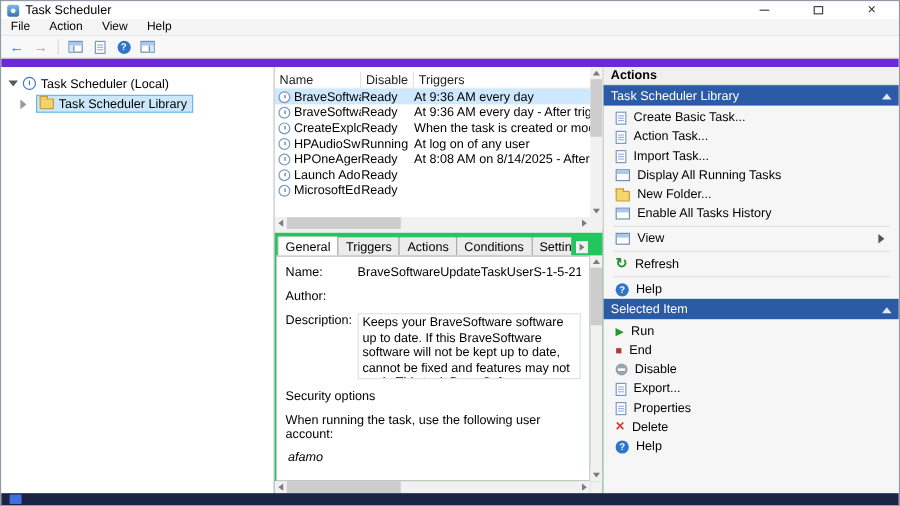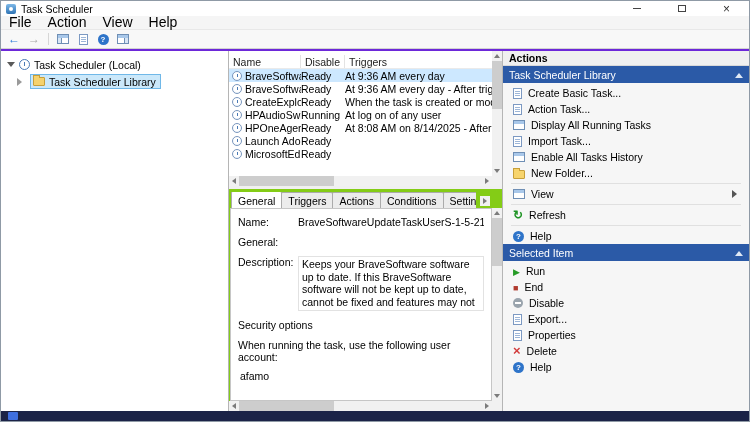--- a/index.html
+++ b/index.html
@@ -16,21 +16,21 @@
               border-radius:50%; background:#fff; }
   .title { font-size:10.5px; }
   .win-controls { margin-left:auto; display:flex; height:15px; }
   .wc { width:45px; display:flex; align-items:center; justify-content:center; }
   .g-min { width:8px; height:1px; background:#444; display:block; }
   .g-max { width:8px; height:7px; border:1px solid #444; display:block; }
   .g-close::before { content:"×"; font-size:12px; line-height:10px; color:#333; }
 
   
   .menubar { height:13px; display:flex; align-items:center; background:#f5f5f5; }
-  .menu-item { padding:0 8px; font-size:14px; line-height:13px; }
+  .menu-item { padding:0 8px; font-size:10px; line-height:13px; }
 
   
   .toolbar { height:20px; background:#f8f8f8; border-top:1px solid #e8e8e8;
              border-bottom:1px solid #d2d2d2; display:flex; align-items:center; padding-left:4px; gap:2px; }
   .tb-btn { width:18px; height:16px; display:flex; align-items:center; justify-content:center; }
   .tb-sep { width:1px; height:12px; background:#d6d6d6; margin:0 3px; }
   .arrow-back::before { content:"←"; color:#2e7cd6; font-weight:bold; font-size:12px; }
   .arrow-fwd::before  { content:"→"; color:#a9a9a9; font-weight:bold; font-size:12px; }
 
   
@@ -62,21 +62,21 @@
   .i-lib::before { content:""; position:absolute; top:-3px; left:-1px; width:5px; height:2px;
                    background:#f5d26e; border:1px solid #c79f3a; border-bottom:none; }
 
   
   .chev-up { width:0; height:0; border:4px solid transparent; border-bottom:5px solid #dfe8f5; margin-top:-3px; }
   .chev-right { width:0; height:0; border:4px solid transparent; border-left:5px solid #555; margin-left:auto; }
   .exp-open { width:0; height:0; border:4px solid transparent; border-top:5px solid #5a5a5a; margin-top:4px; }
   .exp-closed { width:0; height:0; border:4px solid transparent; border-left:5px solid #9a9a9a; }
 
   
-  .main { position:absolute; top:48px; left:0; right:0; bottom:10px; display:flex; border-top:2px solid #6d28d9; }
+  .main { position:absolute; top:48px; left:0; right:0; bottom:10px; display:flex; border-top:7px solid #6d28d9; }
   .left-panel { width:228px; background:#fff; border-right:1px solid #b5b5b5; padding-top:5px; }
   .middle { flex:1; display:flex; flex-direction:column; background:#f0f0f0; min-width:0; }
   .right-panel { width:247px; background:#f6f6f6; border-left:1px solid #b5b5b5; display:flex; flex-direction:column; font-size:10.5px; }
 
   
   .tree-row { height:17px; display:flex; align-items:center; gap:4px; padding-left:6px; font-size:10.5px; }
   .tree-row.child { padding-left:16px; }
   .tree-sel { display:flex; align-items:center; gap:4px; height:15px; padding:0 4px 0 2px;
               background:#cbe8fa; border:1px solid #70b8e8; }
 
@@ -103,36 +103,36 @@
   .sb-btn.down::before  { content:""; border-left:3px solid transparent; border-right:3px solid transparent; border-top:4px solid #7b7b7b; }
   .sb-btn.left::before  { content:""; border-top:3px solid transparent; border-bottom:3px solid transparent; border-right:4px solid #7b7b7b; }
   .sb-btn.right::before { content:""; border-top:3px solid transparent; border-bottom:3px solid transparent; border-left:4px solid #7b7b7b; }
   .vthumb { height:48px; background:#cdcdcd; }
   .hthumb { width:95px; background:#cdcdcd; }
   .sb-fill { flex:1; }
 
   .splitter { height:3px; background:#f0f0f0; }
 
   
-  .details-pane { flex:1; position:relative; background:#84cc16; overflow:hidden; }
+  .details-pane { flex:1; position:relative; background:#22c55e; overflow:hidden; }
   .tabs { position:absolute; top:3px; left:2px; right:26px; height:17px; display:flex; overflow:hidden; }
   .tab { padding:1px 6px 0; height:16px; line-height:14px; font-size:10.5px; background:#ececec;
          border:1px solid #ababab; border-bottom:none; border-radius:2px 2px 0 0; margin-right:-1px; white-space:nowrap; }
   .tab.active { background:#fff; position:relative; z-index:3; height:17px; margin-top:-1px; padding-top:2px; }
   .tab-scroll { position:absolute; top:7px; right:12px; }
   .details-content { position:absolute; top:19px; left:1px; right:10px; bottom:10px; background:#fff;
                      border:1px solid #c6c6c6; padding:7px 7px 0; overflow:hidden; font-size:10.5px; }
   .frow { display:flex; margin-bottom:8px;justify-content:center; }
   .flabel { width:60px; flex:0 0 auto; }
   .fvalue { flex:1; overflow:hidden; white-space:nowrap; min-width:0; }
   .desc-box { flex:1; min-width:0; height:55px; border:1px solid #e2e2e2; padding:1px 3px;
               overflow:hidden; white-space:normal; line-height:12.5px; }
   .sec-title { margin:4px 0 8px; }
   .sec-line { margin-bottom:7px; }
-  .account { margin:0 0 8px 2px; }
+  .account { margin:0 0 8px 2px;font-style:italic; }
   .dvscroll { position:absolute; top:19px; right:0; bottom:10px; width:10px; background:#f1f1f1; display:flex; flex-direction:column; }
 
   
   .actions-title { height:15px; line-height:15px; padding-left:6px; font-weight:bold;
                    background:#f0f0f0; border-bottom:1px solid #d9d9d9; }
   .section-header { height:17px; display:flex; align-items:center; background:#2b5aa7; color:#fff;
                     padding:0 6px; margin-bottom:2px; }
   .section-header .hdr-label { flex:1; }
   .action-item { height:16px; display:flex; align-items:center; gap:6px; padding:0 8px 0 10px; }
   .ai-label { white-space:nowrap; overflow:hidden; }
@@ -300,21 +300,21 @@
 
         </div>
         <div class="tab-scroll sb-btn right"></div>
 
         <div class="details-content">
           <div class="frow">
             <span class="flabel">Name:</span>
             <span class="fvalue">BraveSoftwareUpdateTaskUserS-1-5-21-3124232046-...</span>
           </div>
           <div class="frow">
-            <span class="flabel">General:</span>
+            <span class="flabel">Author:</span>
             <span class="fvalue"></span>
           </div>
           <div class="frow">
             <span class="flabel">Description:</span>
             <span class="desc-box">Keeps your BraveSoftware software up to date. If this BraveSoftware software will not be kept up to date, cannot be fixed and features may not work. This task BraveSoftware software using it.</span>
           </div>
           <div class="sec-title">Security options</div>
           <div class="sec-line">When running the task, use the following user account:</div>
           <div class="account">afamo</div>
 
@@ -346,34 +346,34 @@
 
       <div class="action-item">
         <span class="i-doc"></span>
         <span class="ai-label">Create Basic Task...</span>
       </div>
       <div class="action-item">
         <span class="i-doc"></span>
         <span class="ai-label">Action Task...</span>
       </div>
       <div class="action-item">
+        <span class="i-doc"></span>
+        <span class="ai-label">Import Task...</span>
+      </div>
+      <div class="action-item">
         <span class="i-win"></span>
         <span class="ai-label">Display All Running Tasks</span>
       </div>
       <div class="action-item">
-        <span class="i-doc"></span>
-        <span class="ai-label">Import Task...</span>
+        <span class="i-folder"></span>
+        <span class="ai-label">New Folder...</span>
       </div>
       <div class="action-item">
         <span class="i-win"></span>
         <span class="ai-label">Enable All Tasks History</span>
-      </div>
-      <div class="action-item">
-        <span class="i-folder"></span>
-        <span class="ai-label">New Folder...</span>
       </div>
       <div class="group-sep"></div>
       <div class="action-item">
         <span class="i-win"></span>
         <span class="ai-label">View</span>
         <span class="chev-right"></span>
       </div>
       <div class="group-sep"></div>
       <div class="action-item">
         <span class="i-refresh"></span>

